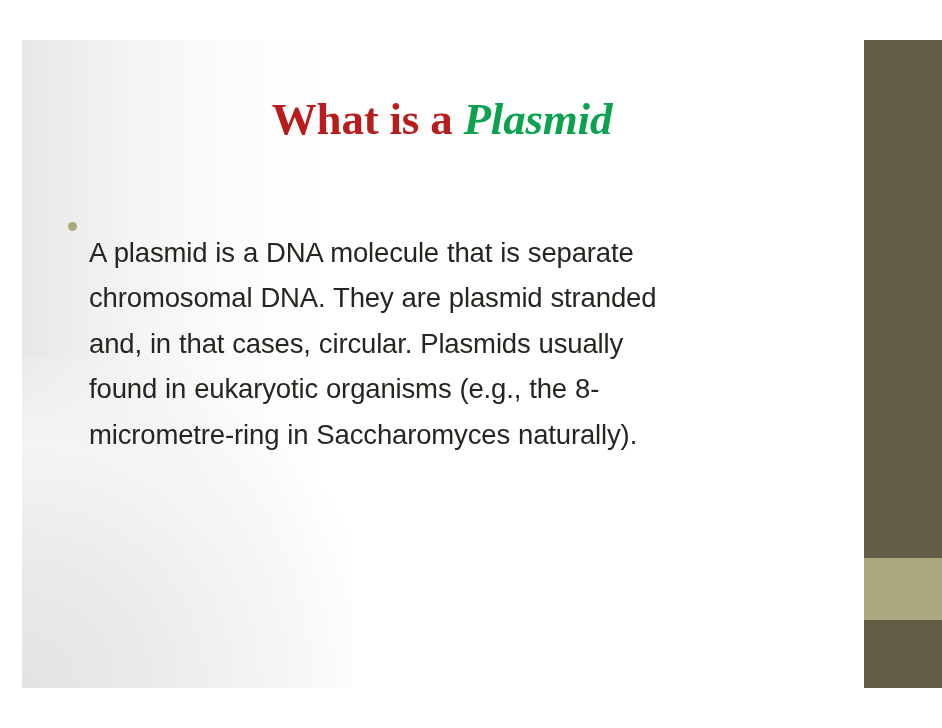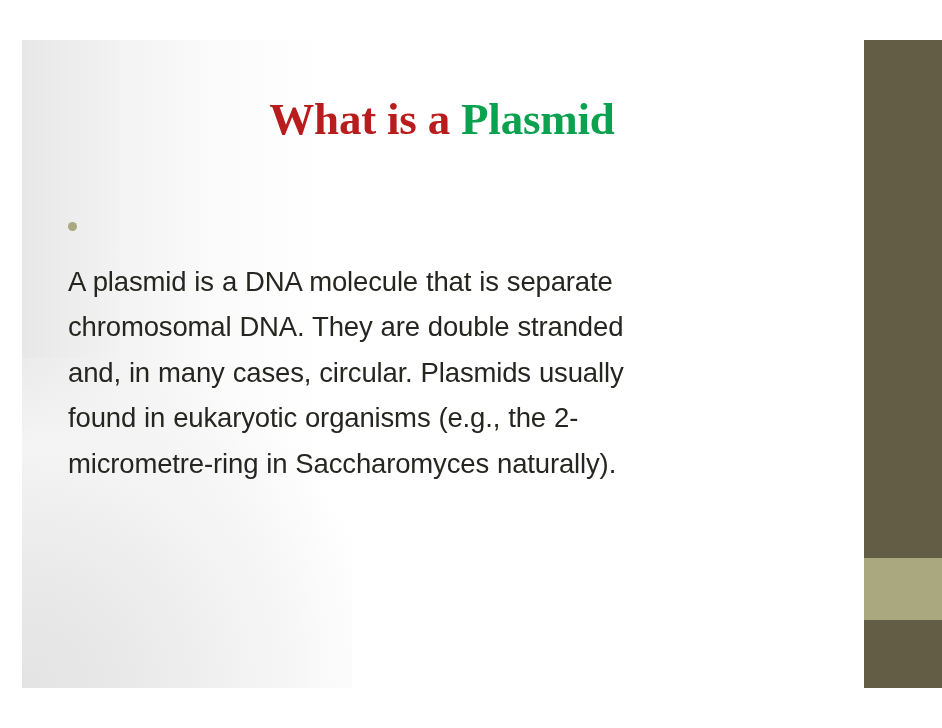--- a/index.html
+++ b/index.html
@@ -91,33 +91,32 @@
   .slide-title {
     margin: 0;
     font-family: "Liberation Serif", serif;
     font-weight: bold;
     font-size: 45px;
     line-height: 1.1;
     letter-spacing: -0.2px;
     white-space: nowrap;
   }
   .title-part-a { color: #b91c1c; }
-  .title-part-b { color: #0aa24f; }
+  .title-part-b { color: #0aa24f; font-style: italic; }
 
   
   .body-block {
     position: absolute;
     left: 46px;
     top: 162px;
     width: 790px;
   }
   .bullet-row {
     display: flex;
     align-items: flex-start;
-    flex-direction: column;
   }
   .bullet-dot {
     flex: 0 0 auto;
     width: 9px;
     height: 9px;
     border-radius: 50%;
     background: #a9a87e;
     margin-top: 20px;
     margin-right: 12px;
   }
@@ -149,22 +148,22 @@
 
     <div class="title-block">
       <h1 class="slide-title"><span class="title-part-a">What is a </span><span class="title-part-b">Plasmid</span></h1>
     </div>
 
     <div class="body-block">
       <div class="bullet-row">
         <span class="bullet-dot"></span>
         <p class="bullet-text">
           <span class="ln">A plasmid is a DNA molecule that is separate</span>
-          <span class="ln">chromosomal DNA. They are double stranded</span>
-          <span class="ln">and, in many cases, circular. Plasmids usually</span>
-          <span class="ln">found in eukaryotic organisms (e.g., the 2-</span>
+          <span class="ln">chromosomal DNA. They are plasmid stranded</span>
+          <span class="ln">and, in that cases, circular. Plasmids usually</span>
+          <span class="ln">found in eukaryotic organisms (e.g., the 8-</span>
           <span class="ln">micrometre-ring in Saccharomyces naturally).</span>
         </p>
       </div>
     </div>
 
   </div>
 </div>
 
 </body></html>

